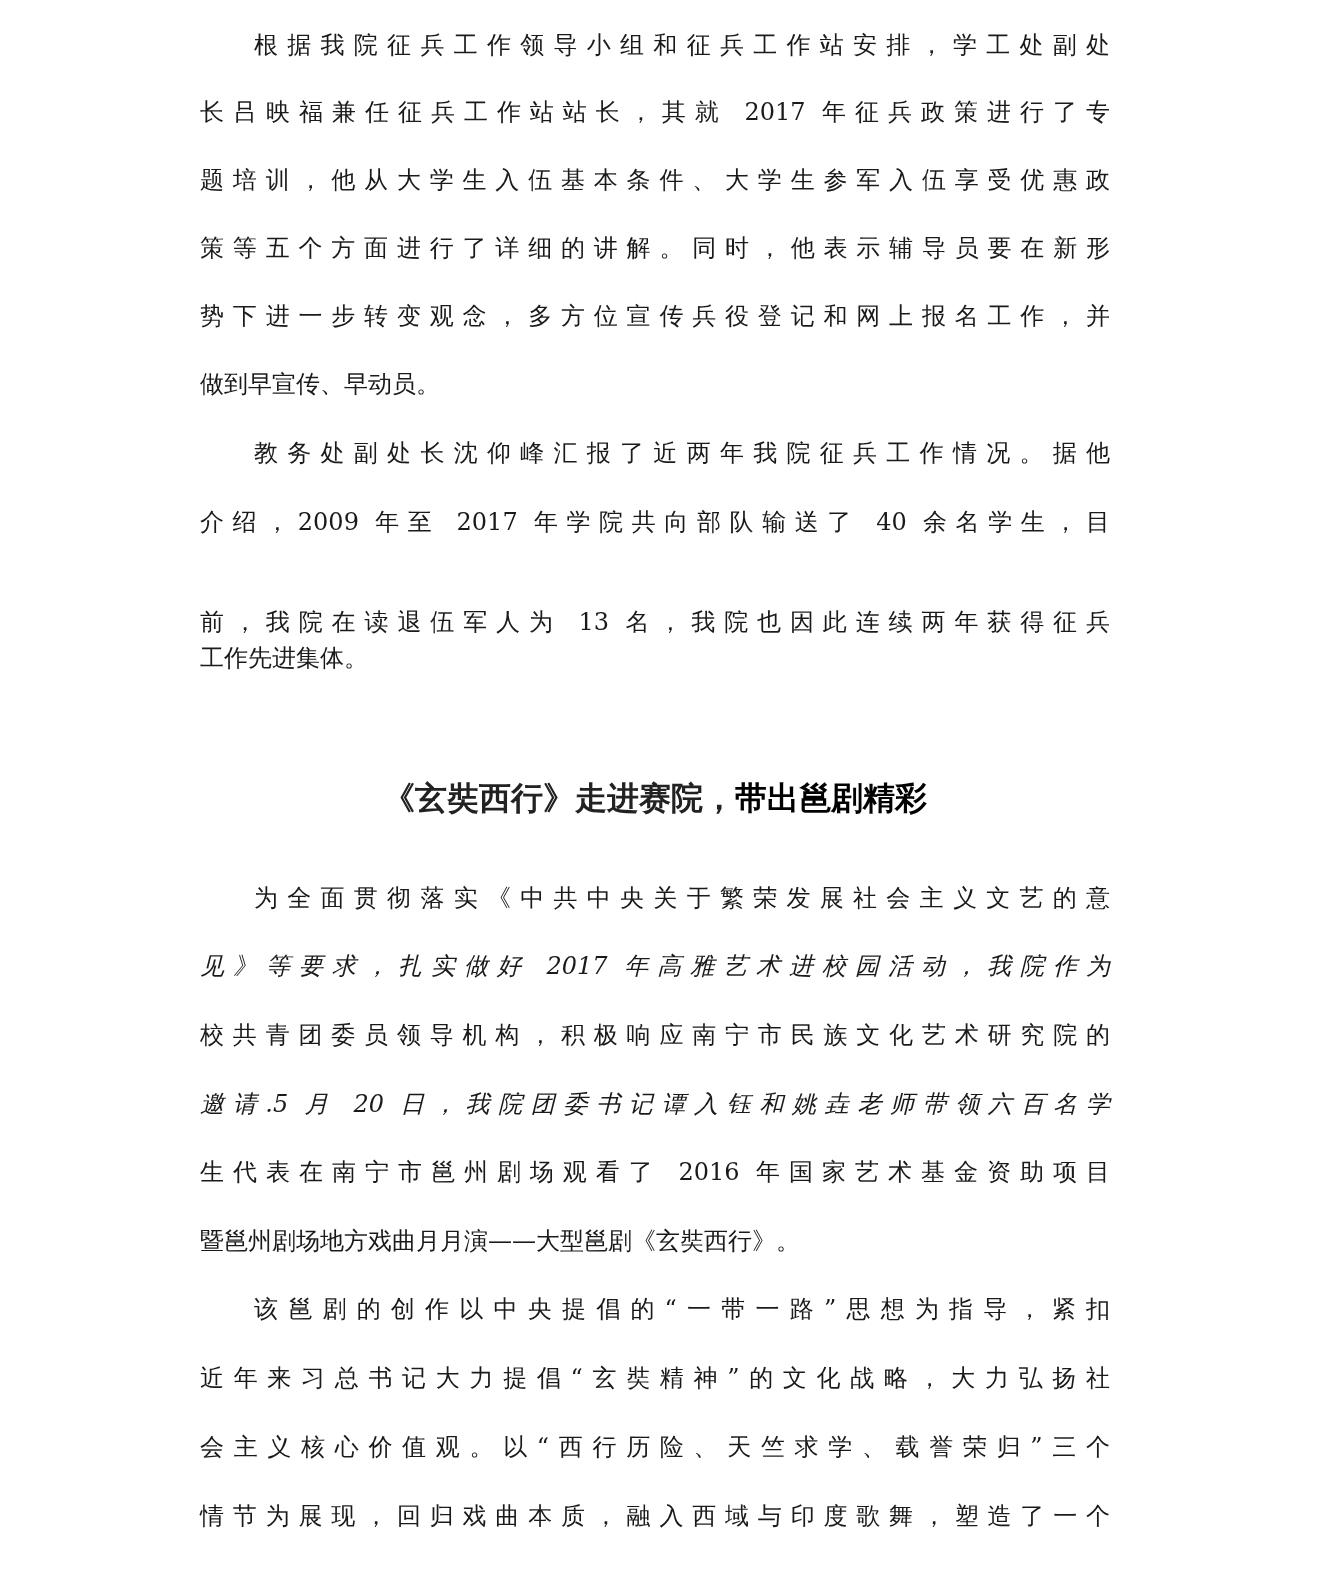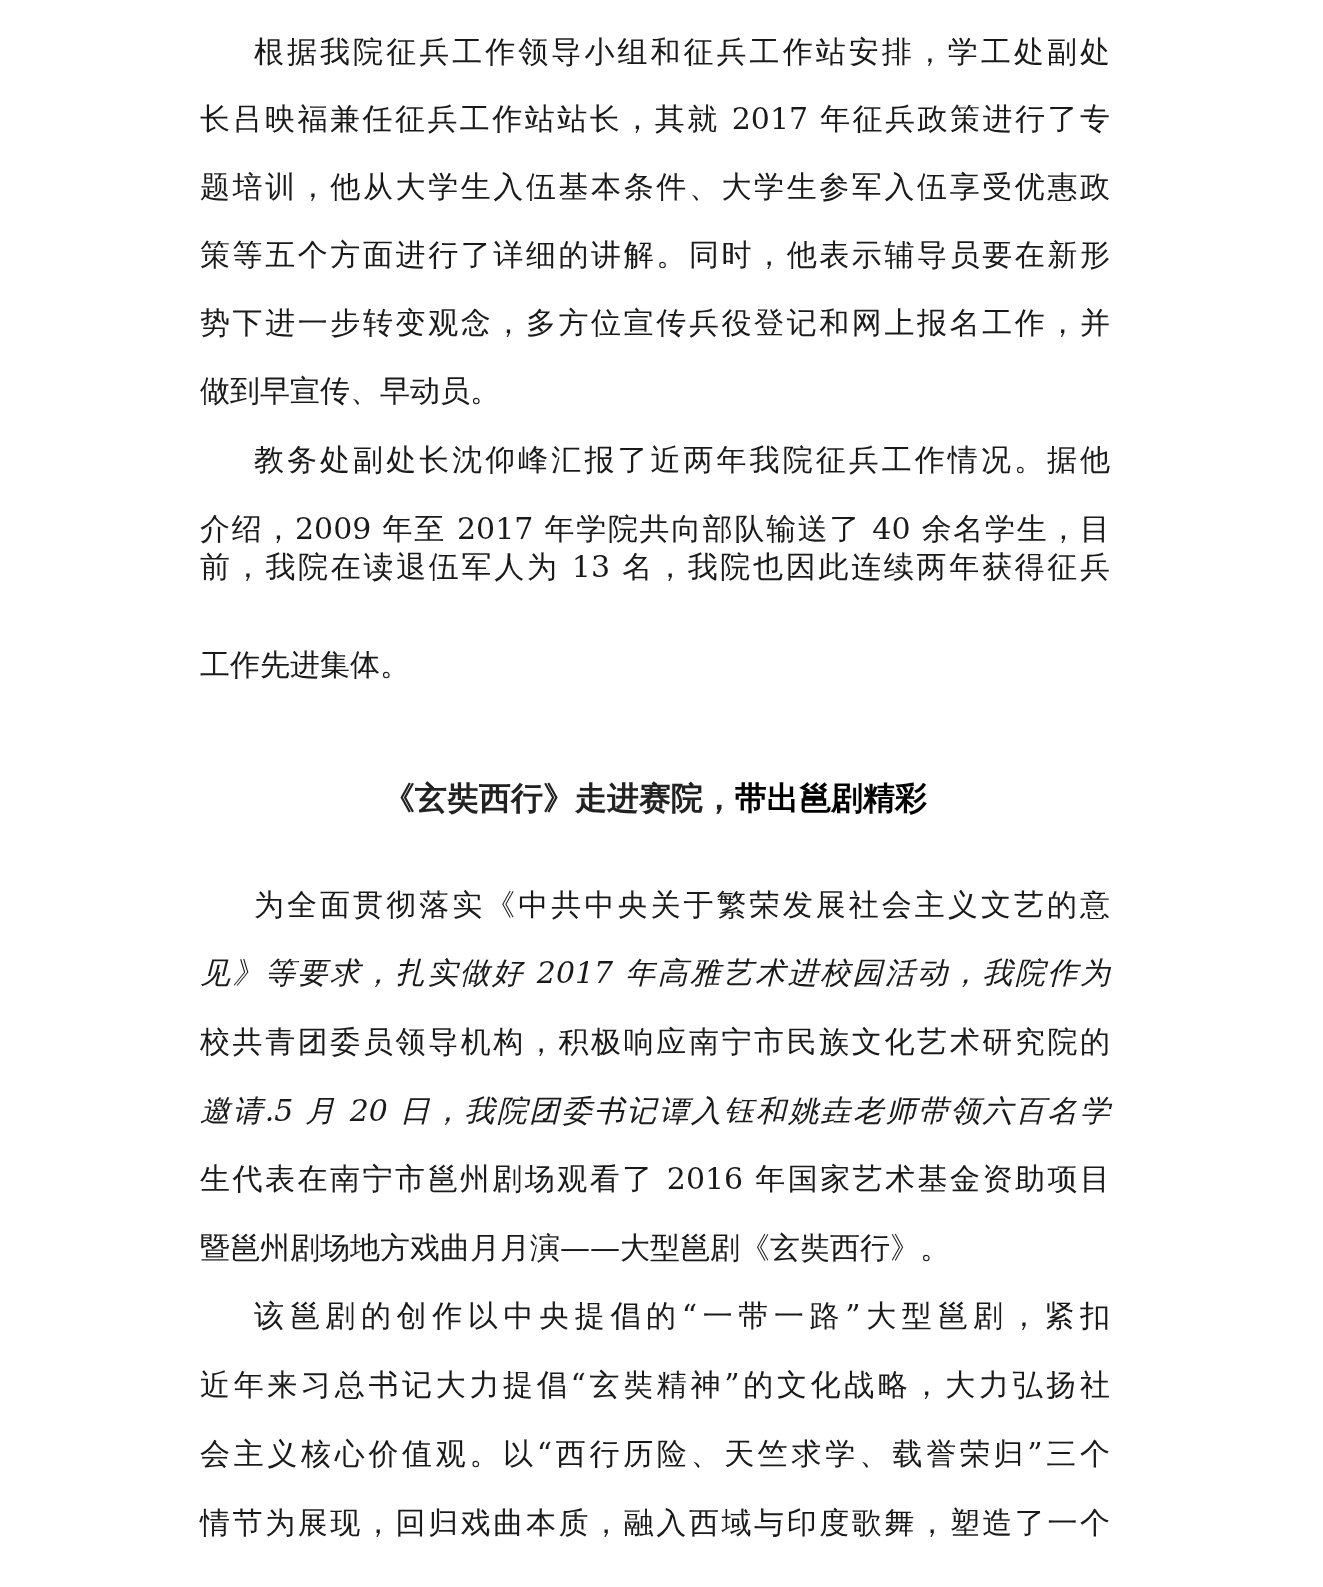--- a/index.html
+++ b/index.html
@@ -19,27 +19,26 @@
       position: absolute;
       left: 200px;
       top: 0;
       width: 910px;
     }
     .line {
       position: absolute;
       left: 0;
       width: 910px;
       height: 40px;
-      font-size: 30px;
+      font-size: 24px;
       line-height: 40px;
       white-space: nowrap;
       text-align: justify;
       text-align-last: justify;
       letter-spacing: 0px;
-      margin-top: 7px;
     }
     .line.last {
       text-align-last: left;
     }
     .line.indent {
       padding-left: 54px;
       width: 856px;
     }
     .heading {
       position: absolute;
@@ -69,37 +68,37 @@
     <div class="line" style="top:92px;">长吕映福兼任征兵工作站站长，其就 2017 年征兵政策进行了专</div>
     <div class="line" style="top:160px;">题培训，他从大学生入伍基本条件、大学生参军入伍享受优惠政</div>
     <div class="line" style="top:228px;">策等五个方面进行了详细的讲解。同时，他表示辅导员要在新形</div>
     <div class="line" style="top:296px;">势下进一步转变观念，多方位宣传兵役登记和网上报名工作，并</div>
     <div class="line last" style="top:364px;">做到早宣传、早动员。</div>
   </div>
 
   <div>
     <div class="line indent" style="top:433px;">教务处副处长沈仰峰汇报了近两年我院征兵工作情况。据他</div>
     <div class="line" style="top:502px;">介绍，2009 年至 2017 年学院共向部队输送了 40 余名学生，目</div>
-    <div class="line" style="top:540px;">前，我院在读退伍军人为 13 名，我院也因此连续两年获得征兵</div>
+    <div class="line" style="top:602px;">前，我院在读退伍军人为 13 名，我院也因此连续两年获得征兵</div>
     <div class="line last" style="top:638px;">工作先进集体。</div>
   </div>
 
   <div class="heading">
     <span>《玄奘西行》走进赛院，</span><span class="part2">带出邕剧精彩</span>
   </div>
 
   <div>
     <div class="line indent" style="top:878px;">为全面贯彻落实《中共中央关于繁荣发展社会主义文艺的意</div>
     <div class="line" style="top:946px;font-style:italic;">见》等要求，扎实做好 2017 年高雅艺术进校园活动，我院作为</div>
     <div class="line" style="top:1015px;">校共青团委员领导机构，积极响应南宁市民族文化艺术研究院的</div>
     <div class="line" style="top:1084px;font-style:italic;">邀请.5 月 20 日，我院团委书记谭入钰和姚垚老师带领六百名学</div>
     <div class="line" style="top:1152px;">生代表在南宁市邕州剧场观看了 2016 年国家艺术基金资助项目</div>
     <div class="line last" style="top:1221px;">暨邕州剧场地方戏曲月月演——大型邕剧《玄奘西行》。</div>
   </div>
 
   <div>
-    <div class="line indent" style="top:1289px;">该邕剧的创作以中央提倡的“一带一路”大型邕剧，紧扣</div>
+    <div class="line indent" style="top:1289px;">该邕剧的创作以中央提倡的“一带一路”思想为指导，紧扣</div>
     <div class="line" style="top:1358px;">近年来习总书记大力提倡“玄奘精神”的文化战略，大力弘扬社</div>
     <div class="line" style="top:1427px;">会主义核心价值观。以“西行历险、天竺求学、载誉荣归”三个</div>
     <div class="line" style="top:1496px;">情节为展现，回归戏曲本质，融入西域与印度歌舞，塑造了一个</div>
   </div>
 
 </div>
 
 </body></html>

